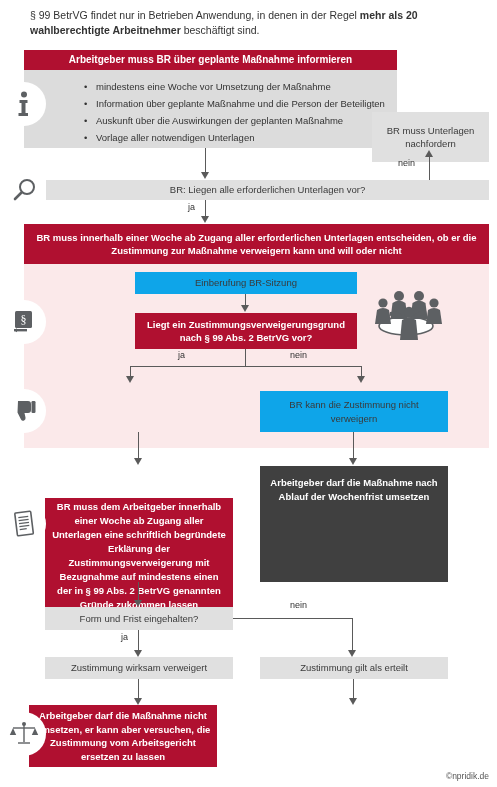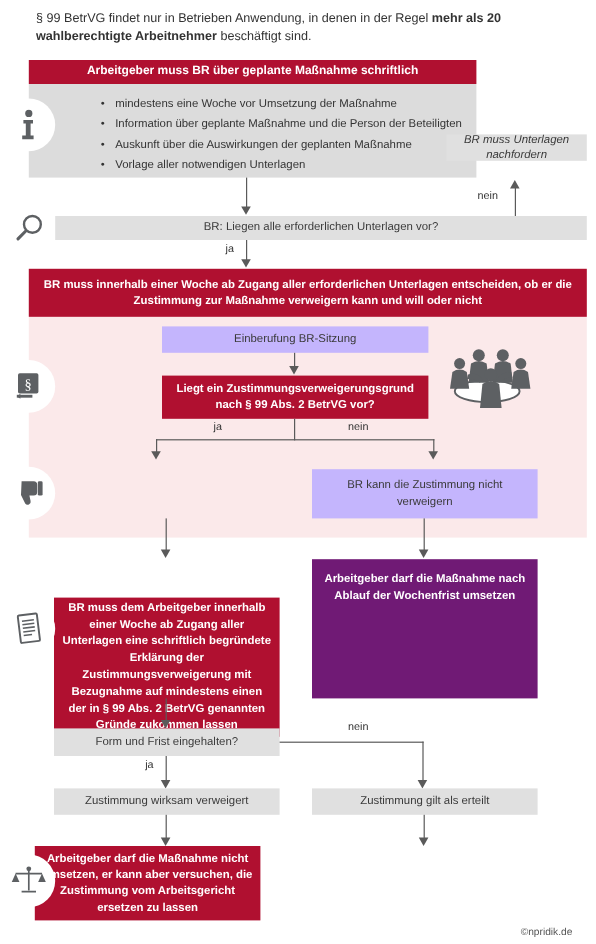--- a/index.html
+++ b/index.html
@@ -43,26 +43,26 @@
   .box-crimson {
     background: #b01030;
     color: #ffffff;
     font-weight: bold;
   }
   .box-gray {
     background: #e0e0e0;
     color: #3a3a3a;
   }
   .box-darkgray {
-    background: #701a75;
+    background: #404040;
     color: #ffffff;
     font-weight: bold;
   }
   .box-white {
-    background: #c4b5fd;
+    background: #0ea5e9;
     color: #3a3a3a;
   }
   .pink-pane {
     position: absolute;
     background: #fbe9ea;
   }
 
   
   .bullets {
     position: absolute;
@@ -114,53 +114,53 @@
     display: flex;
     align-items: center;
     justify-content: center;
   }
   .icon-badge svg { display: block; }
 
   .people-illustration { position: absolute; }
 
   .copyright {
     position: absolute;
-    right: 20px; bottom: 6px;
+    right: 8px; bottom: 6px;
     font-size: 8.5px;
     color: #555555;
   }
 </style>
 </head>
 <body>
 
 <div id="root">
 
   <div class="intro">
     <span>§ 99 BetrVG findet nur in Betrieben Anwendung, in denen in der Regel </span><b>mehr als 20 wahlberechtigte Arbeitnehmer</b><span> beschäftigt sind.</span>
   </div>
 
-  <div class="box box-crimson" style="left:24px; top:50px; width:373px; height:20px; font-size:10px;">Arbeitgeber muss BR über geplante Maßnahme schriftlich</div>
+  <div class="box box-crimson" style="left:24px; top:50px; width:373px; height:20px; font-size:10px;">Arbeitgeber muss BR über geplante Maßnahme informieren</div>
 
   <div class="bullets" style="left:24px; top:70px; width:373px; height:78px;">
     <ul>
       <li>mindestens eine Woche vor Umsetzung der Maßnahme</li>
       <li>Information über geplante Maßnahme und die Person der Beteiligten</li>
       <li>Auskunft über die Auswirkungen der geplanten Maßnahme</li>
       <li>Vorlage aller notwendigen Unterlagen</li>
     </ul>
   </div>
 
   <div class="icon-badge" style="left:2px; top:82px;">
     <svg width="22" height="26" viewBox="0 0 22 26">
       <circle cx="11" cy="3.5" r="3" fill="#5d6063"></circle>
       <path d="M6.5 9 h8 v3 h-2 v10 h2.5 v3 h-9.5 v-3 h3 v-10 h-2 z" fill="#5d6063"></path>
     </svg>
   </div>
 
-  <div class="box box-gray" style="left:372px; top:112px; width:117px; height:22px;font-style:italic;">BR muss Unterlagen nachfordern</div>
+  <div class="box box-gray" style="left:372px; top:112px; width:117px; height:50px;">BR muss Unterlagen nachfordern</div>
 
   <div class="vline" style="left:205px; top:148px; height:26px;"></div>
   <div class="arrow-down" style="left:201px; top:172px;"></div>
 
   <div class="vline" style="left:429px; top:156px; height:36px;"></div>
   <div class="arrow-up" style="left:425px; top:150px;"></div>
   <div class="edge-label" style="left:398px; top:158px;">nein</div>
 
   <div class="box box-gray" style="left:46px; top:180px; width:443px; height:20px;">BR: Liegen alle erforderlichen Unterlagen vor?</div>
 

